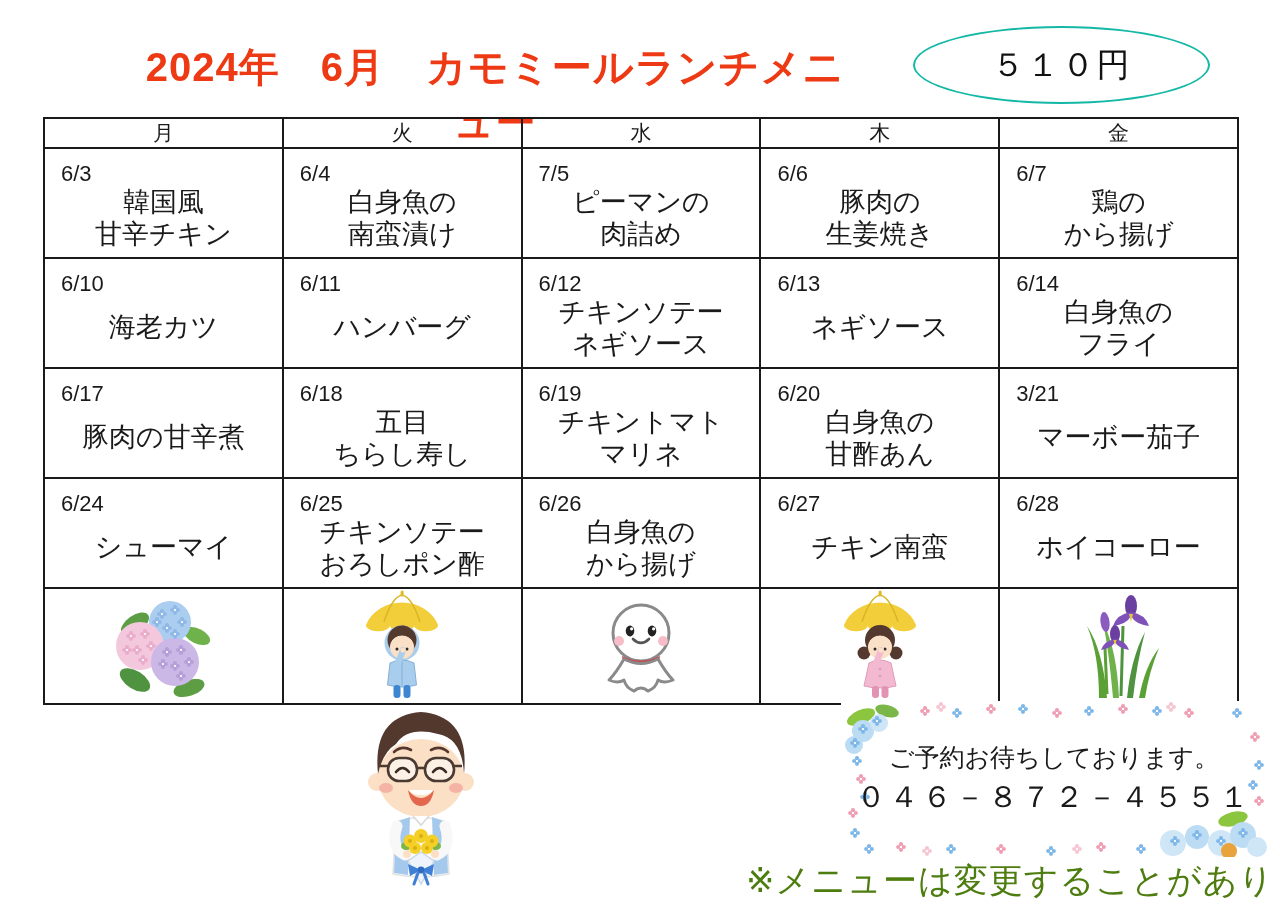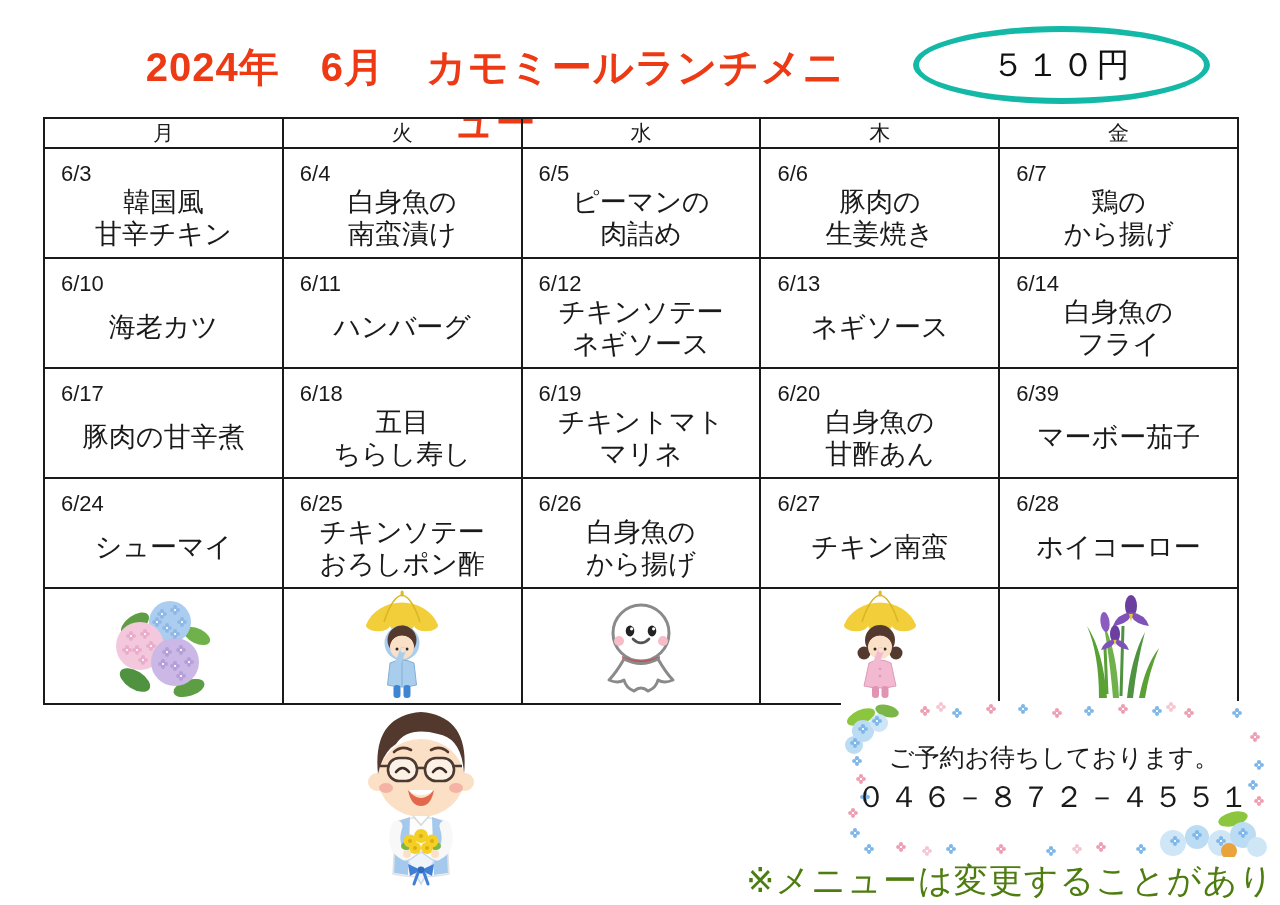--- a/index.html
+++ b/index.html
@@ -4,21 +4,21 @@
 <style>
   * { margin:0; padding:0; box-sizing:border-box; }
   html,body { width:1280px; height:905px; background:#fff; overflow:hidden;
     font-family:"Liberation Sans","DejaVu Sans",sans-serif; color:#1a1a1a; }
   .page { position:relative; width:1280px; height:905px; background:#fff; }
 
   .title { position:absolute; left:130px; top:40px; width:730px; text-align:center;
     font-size:40px; font-weight:bold; color:#ee3a14; letter-spacing:1px; }
 
   .price-oval { position:absolute; left:913px; top:26px; width:297px; height:78px;
-    border:6px solid #14b8a6; border-radius:50%; display:flex; align-items:center;
+    border:2px solid #14b8a6; border-radius:50%; display:flex; align-items:center;
     justify-content:center; font-size:33px; color:#111; letter-spacing:2px; }
 
   table.cal { position:absolute; left:43px; top:117px; width:1196px;
     border-collapse:collapse; table-layout:fixed; }
   table.cal th, table.cal td { border:2px solid #1a1a1a; padding:0; }
   table.cal th { height:30px; font-weight:normal; font-size:21px; text-align:center; vertical-align:middle; }
   td.day { height:108px; vertical-align:top; }
   .cellwrap { display:flex; flex-direction:column; height:108px; }
   .date { font-size:22px; text-align:left; padding:12px 0 0 16px; }
   .dish { flex:1; display:flex; align-items:center; justify-content:center;
@@ -82,21 +82,21 @@
           </td>
       <td class="day">
             <div class="cellwrap">
         <div class="date">6/4</div>
         <div class="dish">白身魚の
 南蛮漬け</div>
             </div>
           </td>
       <td class="day">
             <div class="cellwrap">
-        <div class="date">6/5</div>
+        <div class="date">7/5</div>
         <div class="dish">ピーマンの
 肉詰め</div>
             </div>
           </td>
       <td class="day">
             <div class="cellwrap">
         <div class="date">6/6</div>
         <div class="dish">豚肉の
 生姜焼き</div>
             </div>
@@ -168,21 +168,21 @@
           </td>
       <td class="day">
             <div class="cellwrap">
         <div class="date">6/20</div>
         <div class="dish">白身魚の
 甘酢あん</div>
             </div>
           </td>
       <td class="day">
             <div class="cellwrap">
-        <div class="date">6/39</div>
+        <div class="date">3/21</div>
         <div class="dish">マーボー茄子</div>
             </div>
           </td>
     </tr>
 
     <tr>
       <td class="day">
             <div class="cellwrap">
         <div class="date">6/24</div>
         <div class="dish">シューマイ</div>

